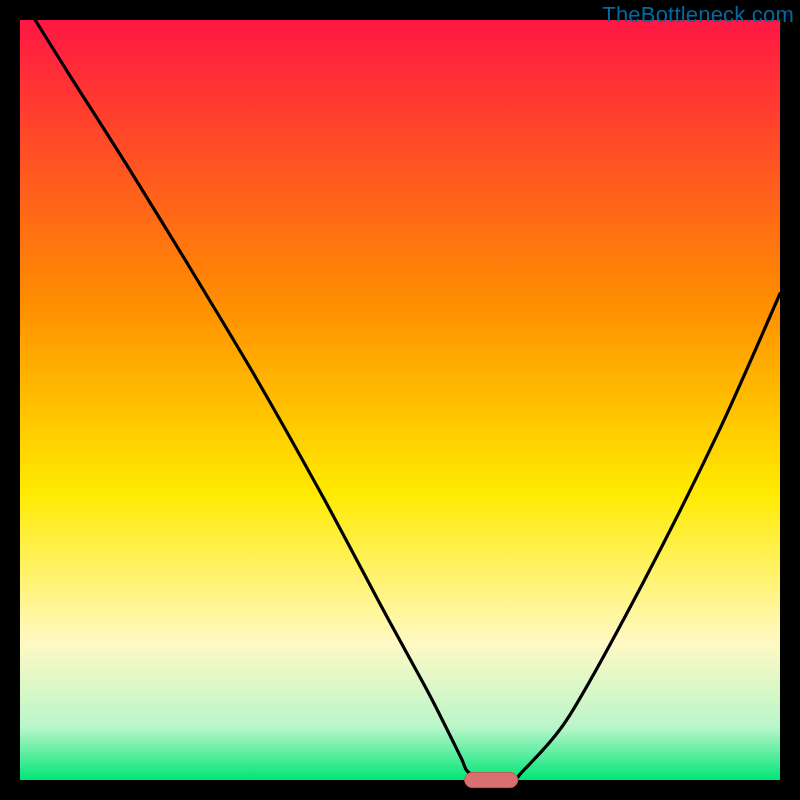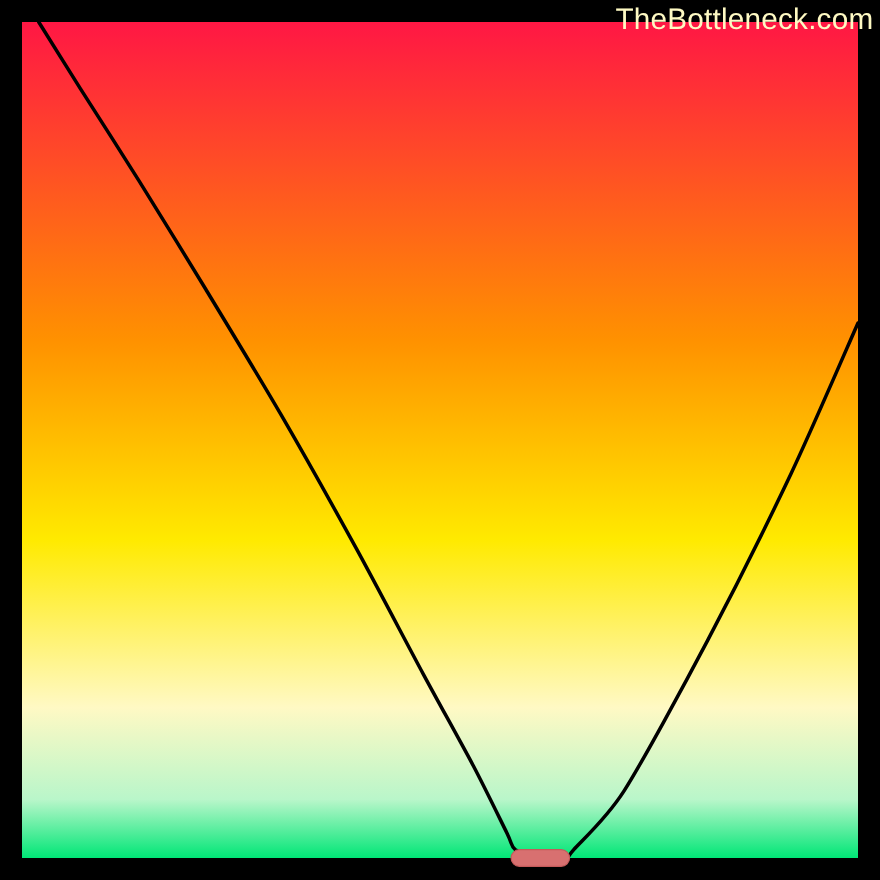--- a/index.html
+++ b/index.html
@@ -15,23 +15,23 @@
     width: 800px;
     height: 800px;
   }
   svg {
     display: block;
   }
   .watermark {
     position: absolute;
     top: 2px;
     right: 6px;
-    color: #fef9c3;
+    color: #0369a1;
     font-family: Arial, Helvetica, sans-serif;
-    font-size: 27px;
+    font-size: 22px;
     font-weight: 500;
     letter-spacing: 0.2px;
   }
 </style>
 </head>
 <body>
 <div class="container">
 
 <svg id="chart-svg" width="800" height="800" viewBox="0 0 800 800">
   <defs>

